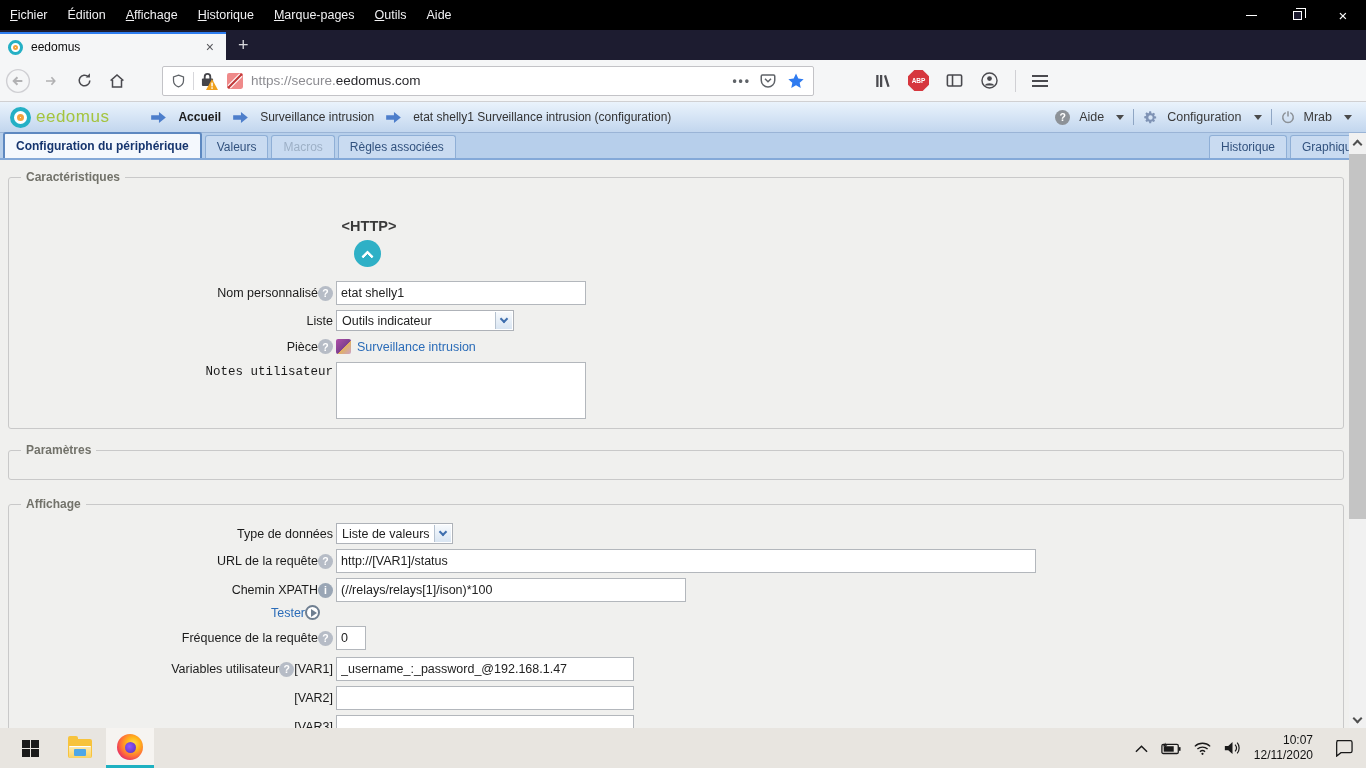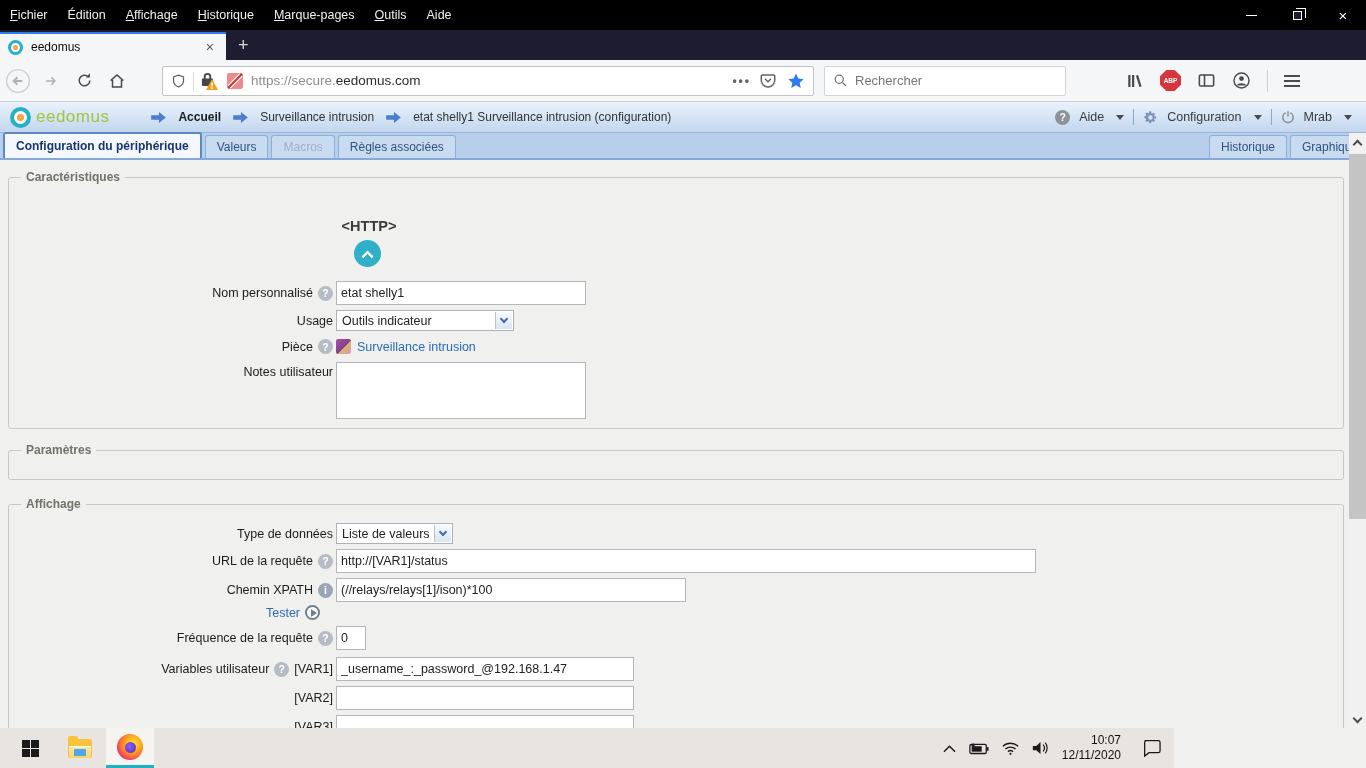--- a/index.html
+++ b/index.html
@@ -69,43 +69,43 @@
   fieldset { border:1px solid #c9c9c9; border-radius:3px; margin:0 22px 0 8px; padding:4px 0 8px 0; }
   legend { font-size:12px; font-weight:bold; color:#72726a; margin-left:12px; padding:0 5px; }
   .fs1 { margin-top:10px; height:259px; }
   .fs2 { margin-top:14px; height:37px; }
   .fs3 { margin-top:17px; height:400px; }
   .http-label { margin-left:327px; margin-top:30px; width:66px; text-align:center; font-size:14.5px; font-weight:bold; color:#3a3a3a; }
   .upbtn { width:27px; height:27px; border-radius:50%; background:#2fb0c6; display:flex; align-items:center; justify-content:center; margin-left:345px; margin-top:6px; }
   .chevup { width:9px; height:9px; border-left:3px solid #fff; border-top:3px solid #fff; transform:rotate(45deg); margin-top:5px; border-radius:1px; }
   .frow { display:flex; align-items:center; margin-top:5px; min-height:21px; font-size:12.5px; color:#1b1b1b; }
   .frow-top { align-items:flex-start; }
-  .flabel { flex:0 0 324px; display:flex; justify-content:flex-end; align-items:center; gap:5px; text-align:right; }
-  .frow-top .flabel { padding-top:3px; }
+  .flabel { flex:0 0 324px; display:flex; justify-content:flex-end; align-items:center; text-align:right; }
+  .frow-top .flabel { padding-top:3px;font-family:Liberation Mono, monospace; }
   .fctrl { margin-left:3px; display:flex; align-items:center; }
   input.tf { height:24px; border:1px solid #b3b7bc; font-size:12.5px; padding:1px 4px; color:#222; font-family:"Liberation Sans",sans-serif; background:#fff; }
   textarea.ta { width:250px; height:57px; border:1px solid #b3b7bc; resize:none; background:#fff; }
   .sel { height:21px; background:#fff; border:1px solid #aeb2b8; display:flex; align-items:center; position:relative; font-size:12.5px; padding-left:5px; color:#222; }
   .sel-btn { position:absolute; right:1px; top:1px; bottom:1px; width:17px; background:linear-gradient(#f7fafd,#d9e5f2); border-left:1px solid #b6c2d0; display:flex; align-items:center; justify-content:center; }
   .chev-sel { width:6px; height:6px; border-right:2px solid #3f6fae; border-bottom:2px solid #3f6fae; transform:rotate(45deg); margin-top:-3px; }
   .link { color:#2b6cb8; text-decoration:none; }
   .room-thumb { width:15px; height:15px; border-radius:2px; background:linear-gradient(135deg,#b04fa8 0%,#7e3f8f 55%,#e2b160 56%,#caa1c9 100%); }
   .i-circle { background:#9aa6b5; }
   .play-circ { width:15px; height:15px; border-radius:50%; border:2px solid #6f7f91; display:flex; align-items:center; justify-content:center; background:#fff; }
   .play-tri { width:0; height:0; border-left:6px solid #6f7f91; border-top:4px solid transparent; border-bottom:4px solid transparent; margin-left:2px; }
 
   
   #pagescroll { position:absolute; top:133px; left:1349px; width:17px; height:595px; background:#f1f1f1; }
   .sb-arrow { width:17px; height:19px; display:flex; align-items:center; justify-content:center; background:#f1f1f1; }
   .sb-up { width:7px; height:7px; border-left:2px solid #505050; border-top:2px solid #505050; transform:rotate(45deg); margin-top:3px; }
   .sb-down { position:absolute; bottom:6px; left:5px; width:7px; height:7px; border-right:2px solid #505050; border-bottom:2px solid #505050; transform:rotate(45deg); }
   .sb-thumb { position:absolute; top:21px; left:0; width:17px; height:365px; background:#c4c4c4; }
 
   
-  #taskbar { position:absolute; top:728px; left:0; width:1174px; height:40px; background:#e8e5e0; display:flex; align-items:center; }
+  #taskbar { position:absolute; top:728px; left:0; width:1366px; height:40px; background:#e8e5e0; display:flex; align-items:center; }
   .tb-slot { width:48px; height:40px; display:flex; align-items:center; justify-content:center; }
   .tb-active { background:#f6f4f1; border-bottom:3px solid #1fb1c1; }
   .startgrid { width:17px; height:17px; display:grid; grid-template-columns:8px 8px; grid-template-rows:8px 8px; gap:1px; }
   .startgrid div { background:#1a1a1a; }
   .folder { position:relative; width:24px; height:19px; }
   .folder-back { position:absolute; top:0; left:0; width:24px; height:19px; background:#f7c33c; border-radius:2px; }
   .folder-tab { position:absolute; top:-3px; left:0; width:10px; height:5px; background:#f7c33c; border-radius:2px 2px 0 0; }
   .folder-front { position:absolute; bottom:0; left:1px; width:22px; height:12px; background:linear-gradient(#ffe9a8,#f9d365); border-radius:1px; border-top:1px solid #fff; }
   .folder-clip { position:absolute; bottom:2px; left:6px; width:12px; height:7px; background:#4da7e8; border-radius:1px; }
   .ffx { width:26px; height:26px; border-radius:50%; background:radial-gradient(circle at 62% 38%, #ffe14d 0%, #ffb319 30%, #ff7139 55%, #e3246a 80%, #b5007f 100%); position:relative; }
@@ -200,27 +200,20 @@
     <span class="dots">•••</span>
     <svg width="18" height="18" viewBox="0 0 24 24" style="margin-right:10px">
         <path fill="none" stroke="#5f6368" stroke-width="2" d="M4.5 4h15c1 0 1.5.5 1.5 1.5V11a9 9 0 01-18 0V5.5C3 4.5 3.5 4 4.5 4z"></path>
         <path fill="none" stroke="#5f6368" stroke-width="2" d="M8 9l4 4 4-4"></path>
       </svg>
     <svg width="18" height="18" viewBox="0 0 24 24">
         <path fill="#2f7bf0" d="M12 2l3.1 6.6 7.1.9-5.3 4.9 1.4 7L12 17.8l-6.3 3.6 1.4-7L1.8 9.5l7.1-.9z"></path>
       </svg>
   </div>
 
-  <div id="searchbox">
-    <svg width="15" height="15" viewBox="0 0 24 24">
-        <circle cx="10" cy="10" r="6.5" fill="none" stroke="#757575" stroke-width="2"></circle>
-        <line x1="15" y1="15" x2="20.5" y2="20.5" stroke="#757575" stroke-width="2"></line>
-      </svg>
-    <input placeholder="Rechercher" style="">
-  </div>
 
   <div class="tool-icons">
     <svg width="18" height="18" viewBox="0 0 24 24" fill="#4a4a4f">
         <rect x="3" y="4" width="3" height="16"></rect>
         <rect x="8" y="4" width="3" height="16"></rect>
         <path d="M13.2 4.9l2.9-.9 4.7 15.2-2.9.9z"></path>
       </svg>
     <div class="abp-badge">
         <span>ABP</span>
       </div>
@@ -320,21 +313,21 @@
           <span>Nom personnalisé</span>
           <span class="q-circle" style="background:#b6bcc6">?</span>
         </div>
       <div class="fctrl">
           <input class="tf" style="width: 250px;" value="etat shelly1">
         </div>
     </div>
 
     <div class="frow">
       <div class="flabel">
-          <span>Usage</span>
+          <span>Liste</span>
         </div>
       <div class="fctrl">
           <div class="sel" style="width:178px">
             <span>Outils indicateur</span>
             <span class="sel-btn">
               <span class="chev-sel"></span>
             </span>
           </div>
         </div>
     </div>

